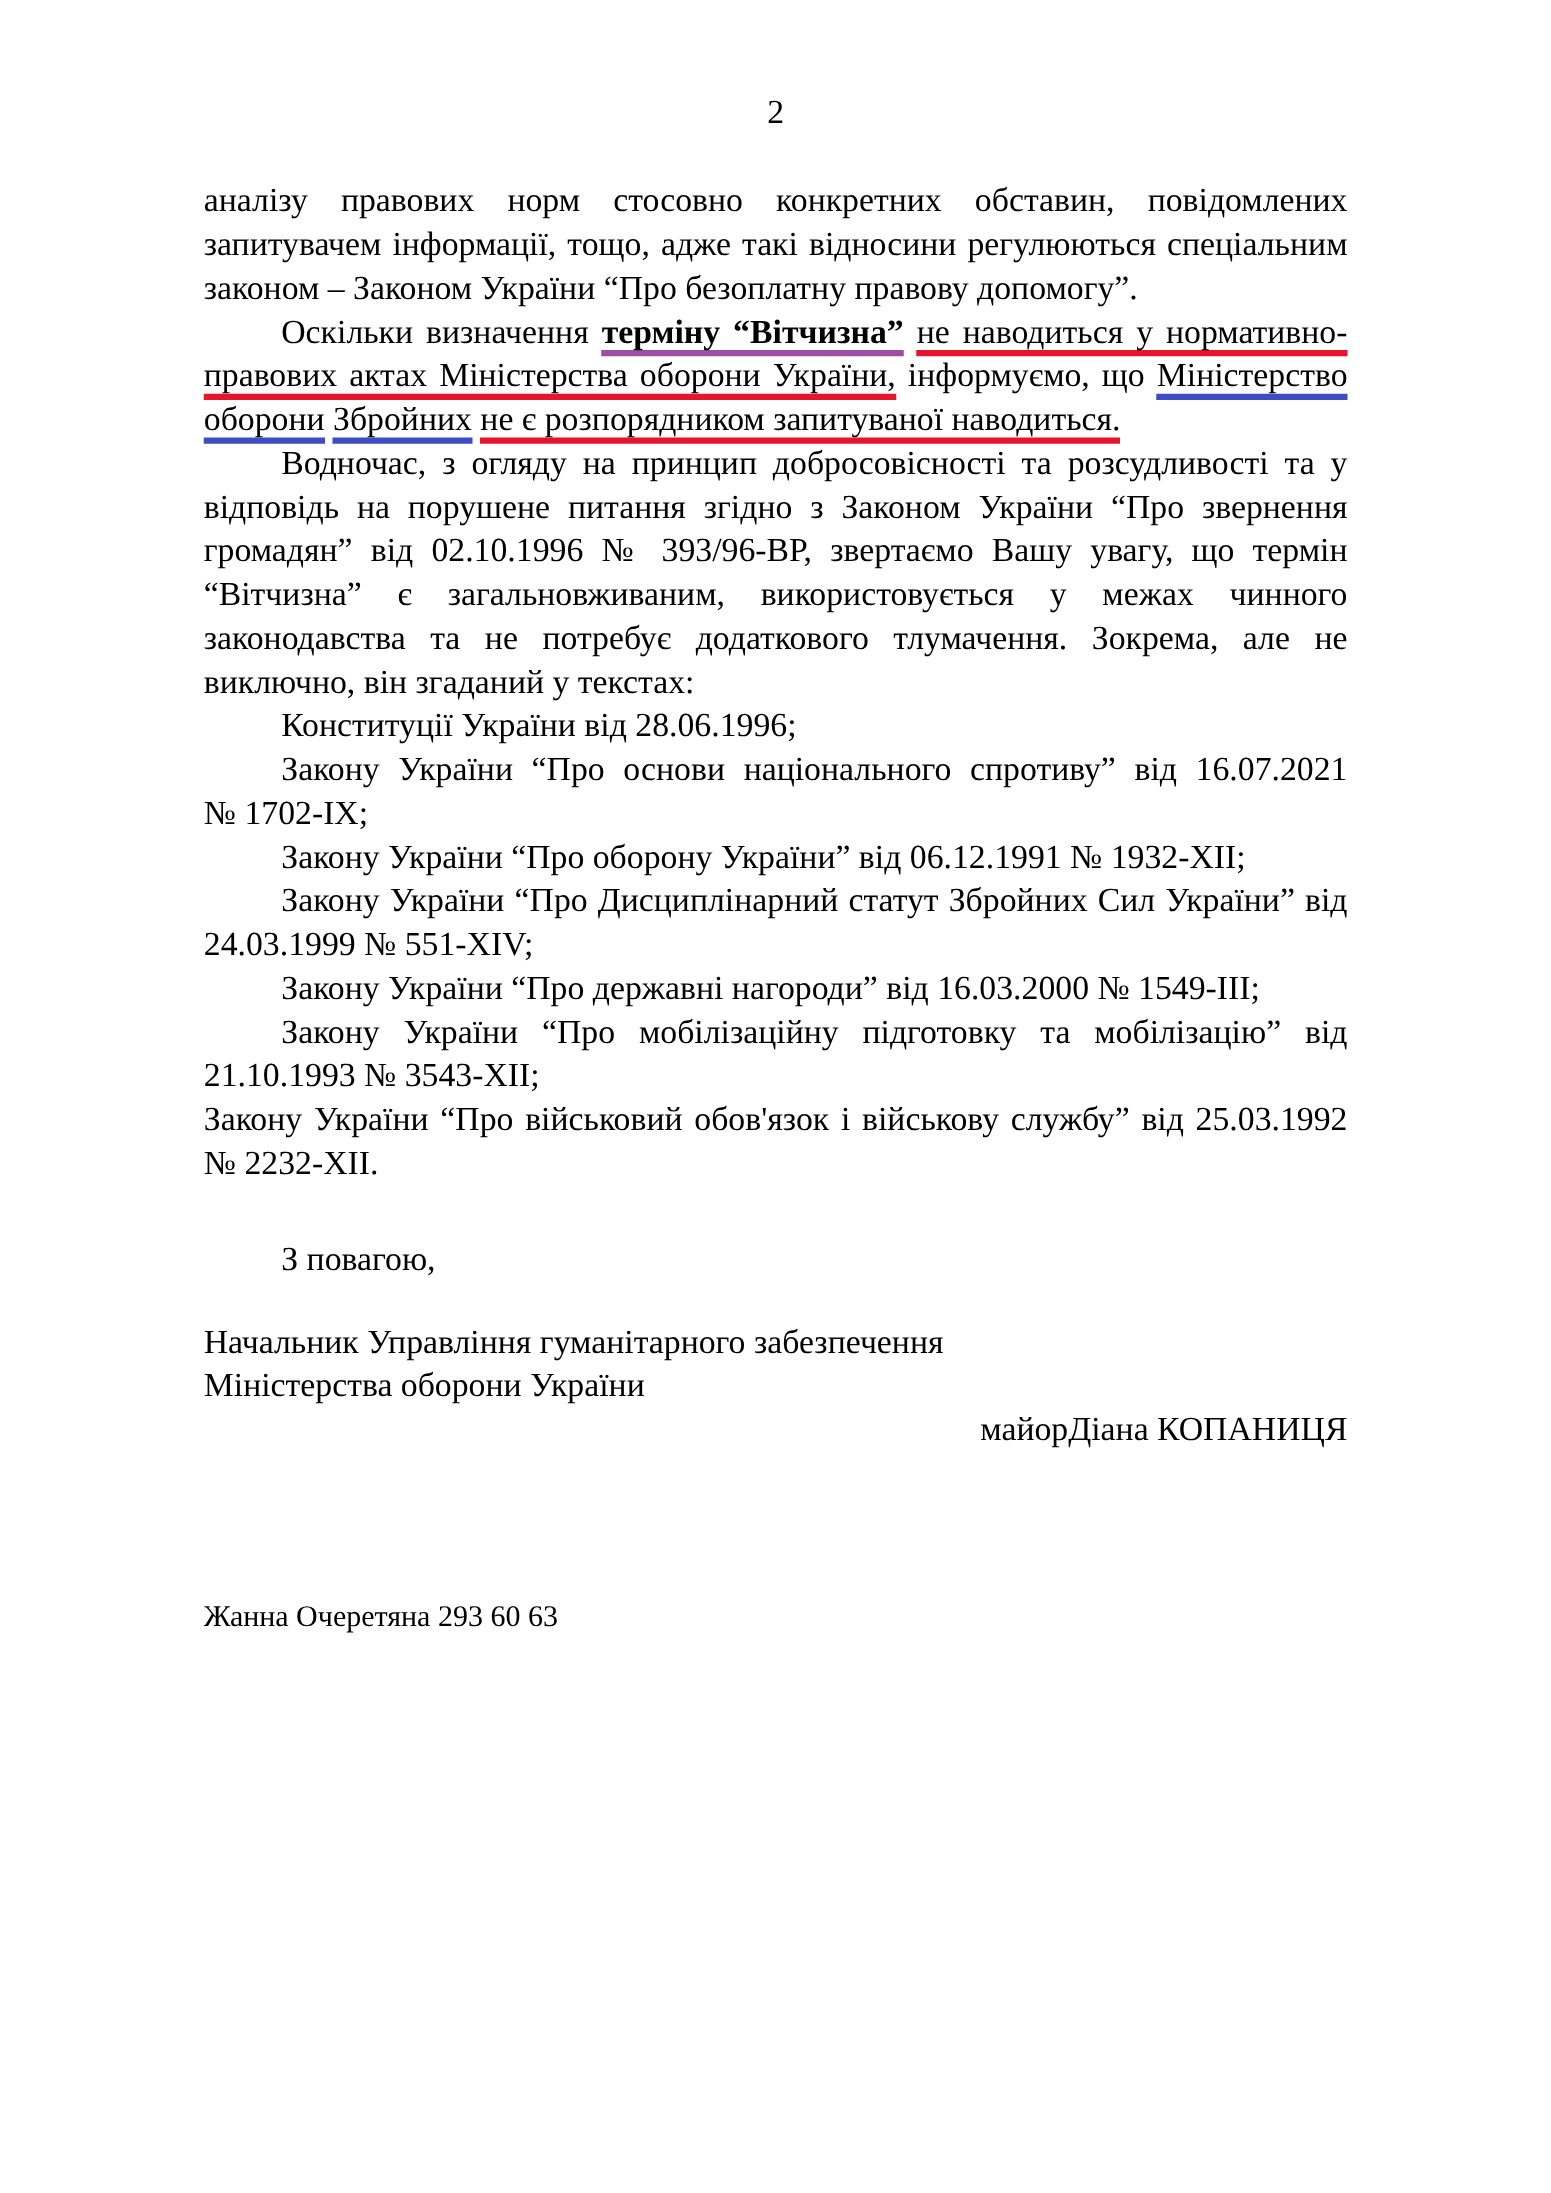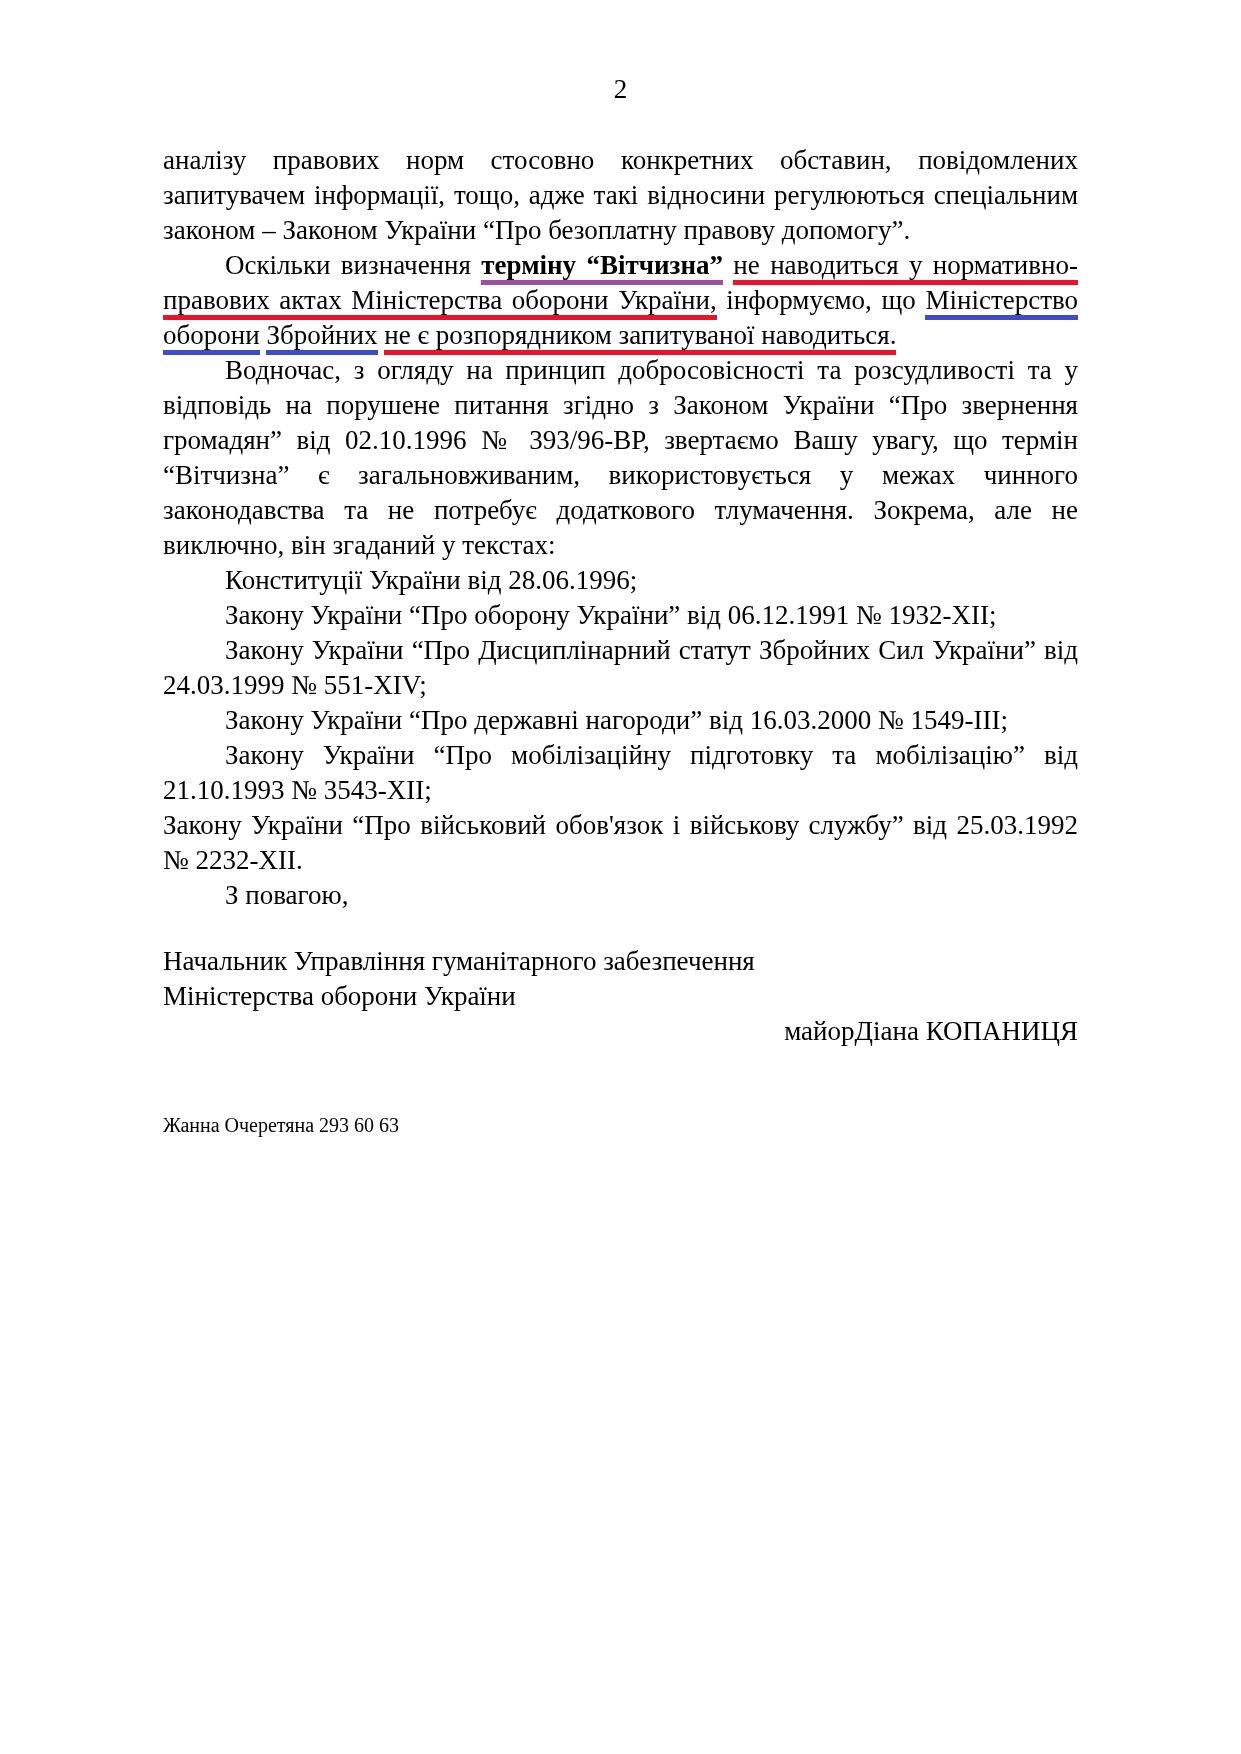--- a/index.html
+++ b/index.html
@@ -19,24 +19,24 @@
   .pagenum { margin-top: 72px; text-align: center; }
   .docbody { margin-top: 36px; }
   .para { margin: 0; }
   .line { text-align: justify; text-align-last: justify; }
   .line.last { text-align-last: left; }
   .line.indent { text-indent: 62px; }
   .u { border-bottom: 5px solid; padding-bottom: 0px; }
   .u-red    { border-color: var(--u-red); }
   .u-blue   { border-color: var(--u-blue); }
   .u-purple { border-color: var(--u-purple); font-weight: bold; }
-  .salutation { text-indent: 62px; }
+  .salutation { margin-top: 42px; text-indent: 62px; }
   .sigblock { margin-top: 31px; }
   .sig-row { display: flex; justify-content: flex-end; }
-  .footer { margin-top: 63px; font-size: 20px; line-height: 26px; }
+  .footer { margin-top: 120px; font-size: 24px; line-height: 26px; }
 </style>
 </head>
 <body>
 
 <div class="page">
   <div class="pagenum">2</div>
 
   <div class="docbody">
       <div class="para">
         <div class="line">аналізу правових норм стосовно конкретних обставин, повідомлених</div>
@@ -51,20 +51,24 @@
       <div class="para">
         <div class="line indent">Водночас, з огляду на принцип добросовісності та розсудливості та у</div>
         <div class="line">відповідь на порушене питання згідно з Законом України “Про звернення</div>
         <div class="line">громадян” від 02.10.1996 № 393/96-ВР, звертаємо Вашу увагу, що термін</div>
         <div class="line">“Вітчизна” є загальновживаним, використовується у межах чинного</div>
         <div class="line">законодавства та не потребує додаткового тлумачення. Зокрема, але не</div>
         <div class="line last">виключно, він згаданий у текстах:</div>
       </div>
       <div class="para">
         <div class="line last indent">Конституції України від 28.06.1996;</div>
+      </div>
+      <div class="para">
+        <div class="line indent">Закону України “Про основи національного спротиву” від 16.07.2021</div>
+        <div class="line last">№ 1702-IX;</div>
       </div>
       <div class="para">
         <div class="line last indent">Закону України “Про оборону України” від 06.12.1991 № 1932-XII;</div>
       </div>
       <div class="para">
         <div class="line indent">Закону України “Про Дисциплінарний статут Збройних Сил України” від</div>
         <div class="line last">24.03.1999 № 551-XIV;</div>
       </div>
       <div class="para">
         <div class="line last indent">Закону України “Про державні нагороди” від 16.03.2000 № 1549-III;</div>

